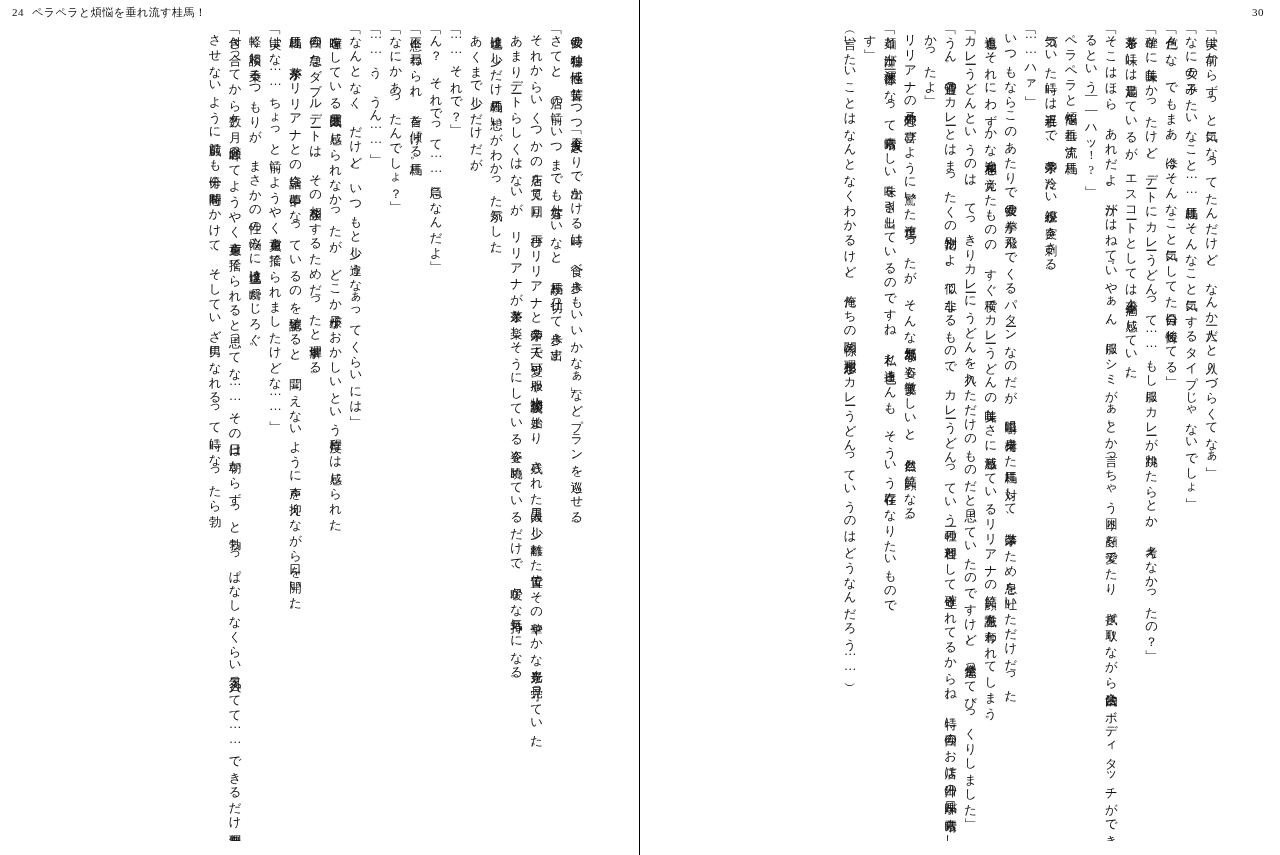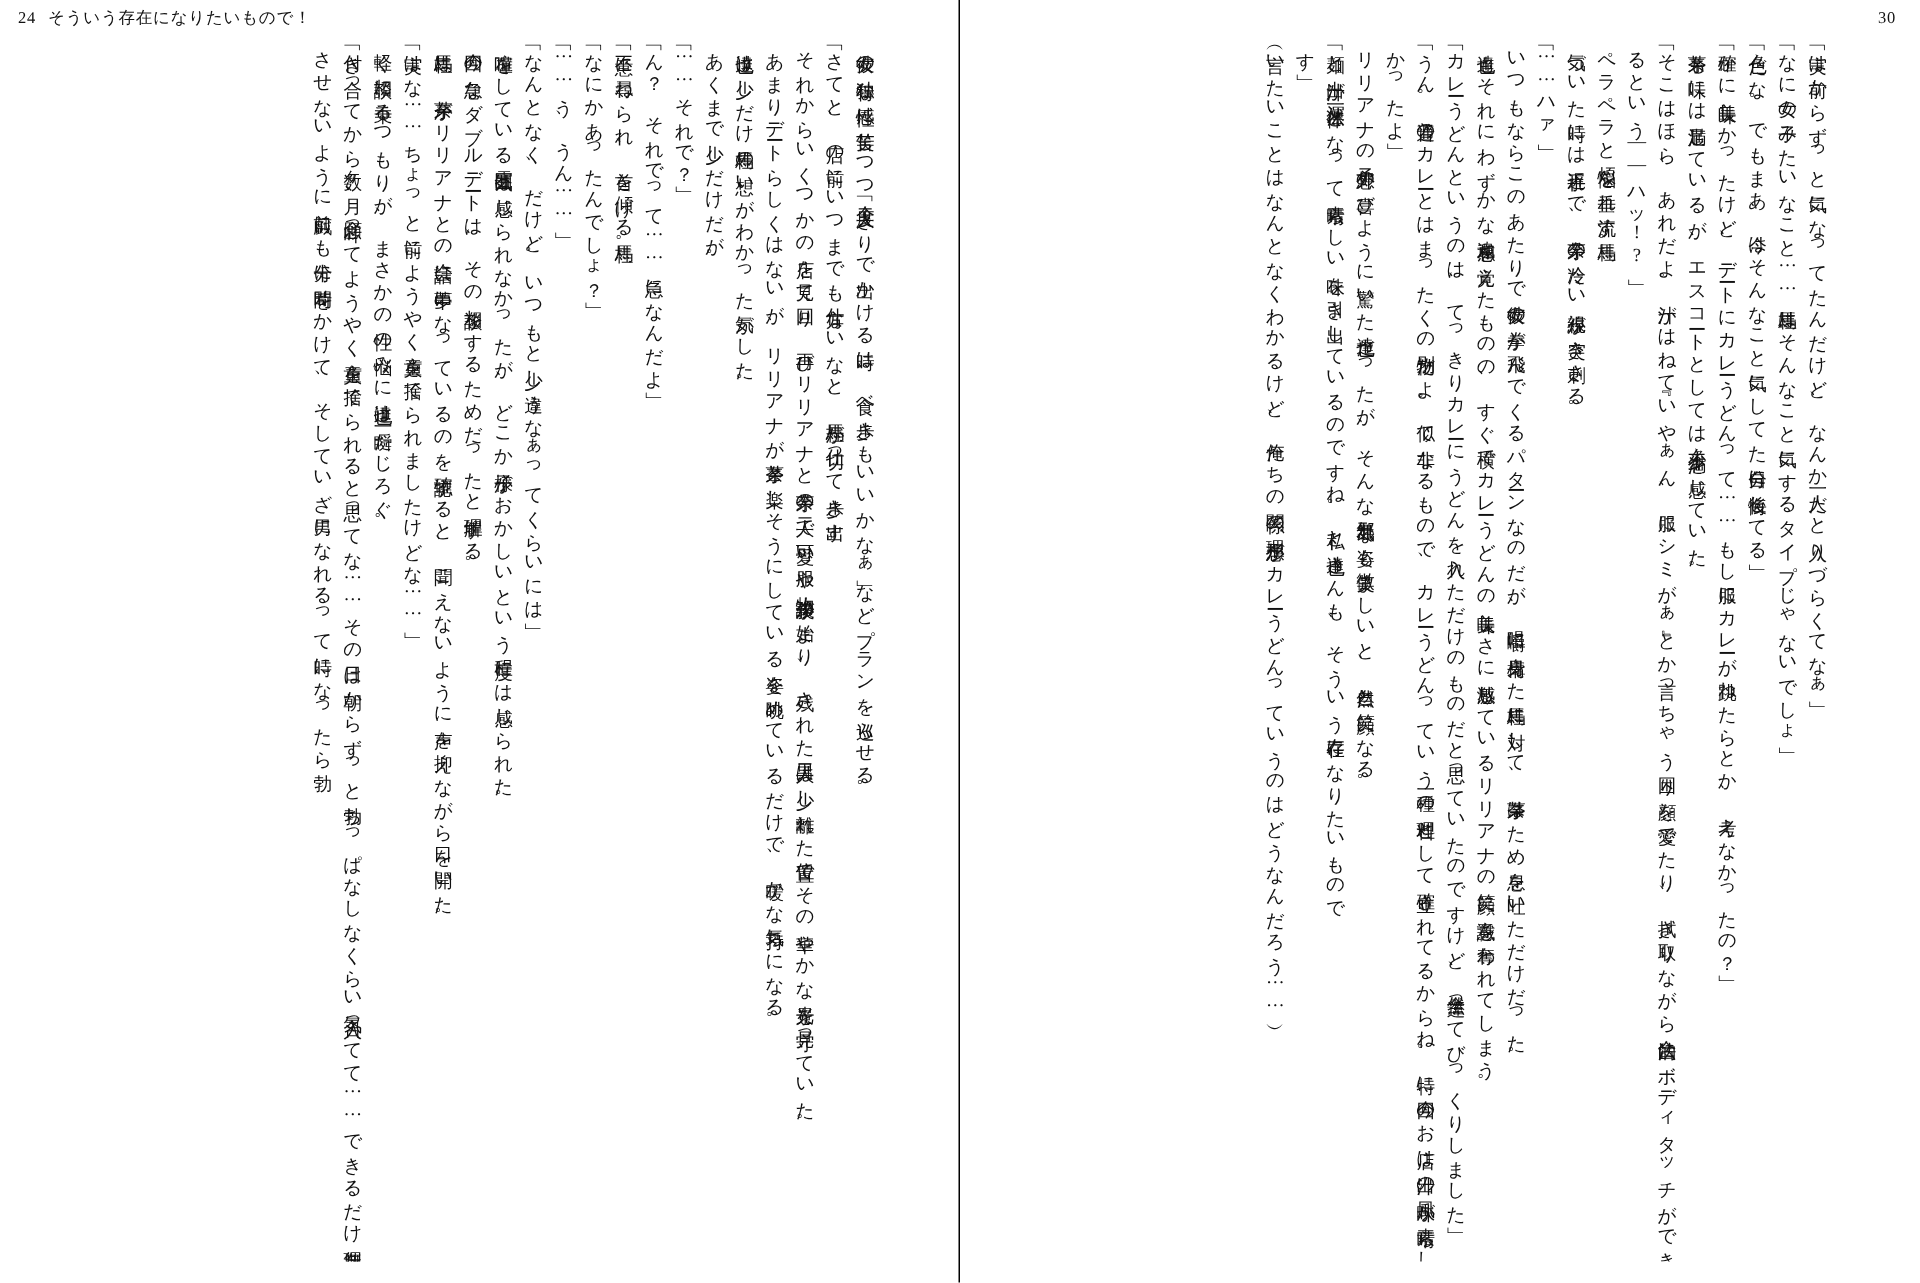--- a/index.html
+++ b/index.html
@@ -98,21 +98,21 @@
 </head>
 <body>
 
 <div class="spread">
 
   <div class="gutter"></div>
 
   <div class="page left">
     <div class="header left-head">
       <span class="folio">24</span>
-      <span class="booktitle">そういう存在になりたいもので！</span>
+      <span class="booktitle">ペラペラと煩悩を垂れ流す桂馬！</span>
     </div>
     <div class="textblock left-body">
       <p>彼女の独特な感性に苦笑しつつ「今度二人きりで出かける時は、食べ歩きもいいかなぁ」などプランを巡らせる。
 「さてと、店の前にいつまでも仕方ないなと、桂馬が仕切って歩き出す。
 それからいくつかの店を見て回り、再びリリアナと茅奈の二人で可愛い服や小物談義が始まり、残された男二人は少し離れた位置でその華やかな光景を見守っていた。
 あまりデートらしくはないが、リリアナが茅奈と楽しそうにしている姿を眺めているだけで、暖かな気持ちになる。
 達也は少しだけ桂馬の想いがわかった気がした。
 あくまで少しだけだが。
 「……それで？」
 「ん？　それでって……急になんだよ」

